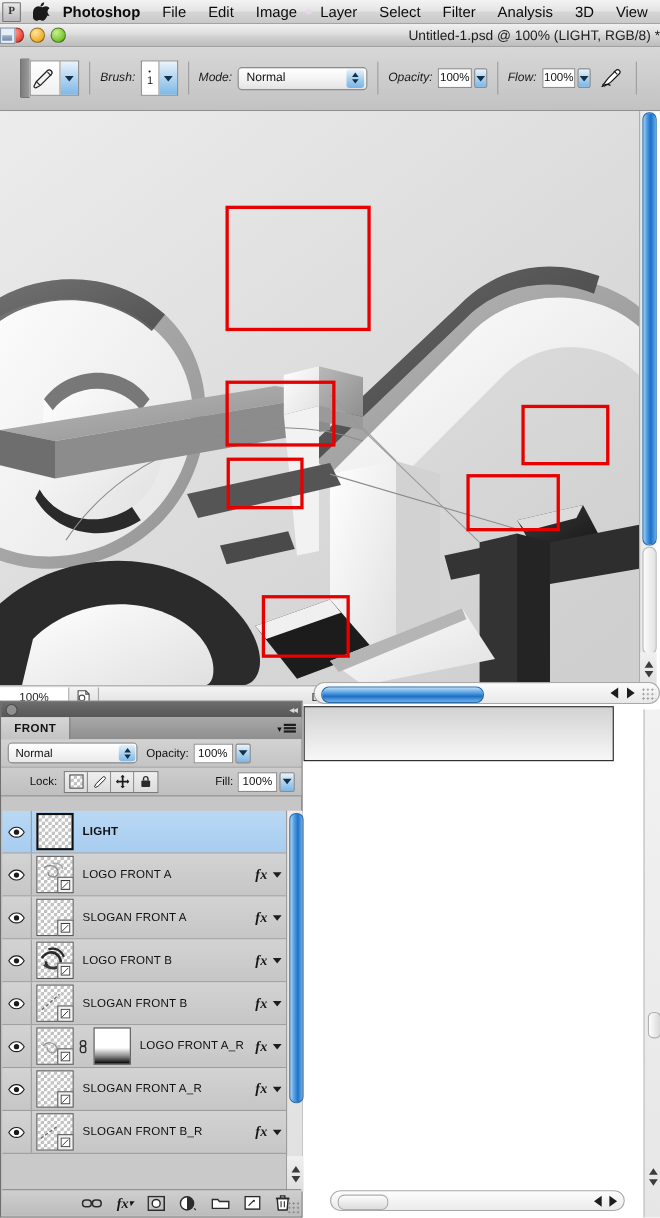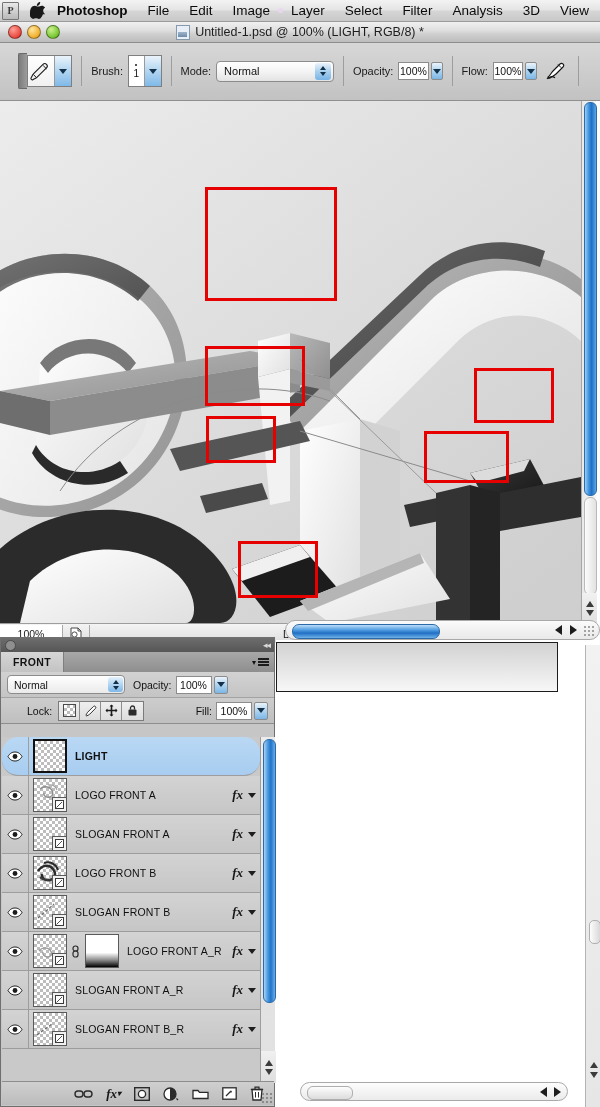--- a/index.html
+++ b/index.html
@@ -47,21 +47,21 @@
     box-sizing:border-box;
   }
   .tl-lights{display:flex;gap:5px;margin-left:8px;}
   .tl-light{width:12px;height:12px;border-radius:50%;border:1px solid rgba(0,0,0,.38);}
   .tl-red{background:radial-gradient(circle at 35% 30%,#ff9e94,#e8473d 70%,#b32b22);}
   .tl-yellow{background:radial-gradient(circle at 35% 30%,#ffe59b,#f0ae2a 70%,#c07e11);}
   .tl-green{background:radial-gradient(circle at 35% 30%,#ccf18f,#74c42e 70%,#4a8f16);}
   .tl-title{
     position:absolute;left:0;right:0;text-align:center;
     font-size:12.5px;color:#1d1d1d;white-space:nowrap;
-    display:flex;align-items:center;justify-content:center;gap:5px;
+    display:flex;align-items:center;justify-content:space-between;gap:5px;
   }
   .tl-doc-icon{
     width:12px;height:13px;background:#e8eef5;border:1px solid #8698ab;
     display:inline-block;position:relative;
   }
   .tl-doc-icon:after{
     content:"";position:absolute;left:1px;top:6px;width:9px;height:5px;
     background:linear-gradient(to bottom,#9db4cc,#6f8aa8);
   }
 
@@ -96,21 +96,21 @@
     width:16px;height:100%;
     background:linear-gradient(to bottom,#eaf3fb 0%,#b7d8f2 45%,#7fb9e8 100%);
     border-left:1px solid #9a9a9a;
     display:flex;align-items:center;justify-content:center;
   }
   .caret-dn{
     width:0;height:0;border-left:4px solid transparent;border-right:4px solid transparent;
     border-top:5px solid #15314a;
   }
   .opt-sep{width:1px;height:30px;background:#9d9d9d;margin:0 9px;}
-  .opt-label{font-size:11px;color:#1a1a1a;margin-right:5px;white-space:nowrap;}
+  .opt-label{font-size:11px;color:#1a1a1a;margin-right:5px;white-space:nowrap;font-style:italic;}
   .opt-brushbox{
     width:40px;height:32px;background:#fff;border:1px solid #7f7f7f;
     display:flex;align-items:stretch;box-sizing:border-box;
   }
   .brush-prev{
     flex:1;display:flex;flex-direction:column;align-items:center;justify-content:center;
     background:#fff;line-height:1;
   }
   .brush-dot{width:2px;height:2px;border-radius:50%;background:#1a1a1a;margin-bottom:3px;}
   .brush-num{font-size:10px;color:#111;}
@@ -331,21 +331,21 @@
   .lp-list{
     position:absolute;left:1px;top:99px;width:258px;height:346px;overflow:hidden;
     background:#c9c9c9;
   }
   .lrow{
     height:39px;display:flex;align-items:center;
     border-bottom:1px solid #9d9d9d;
     background:linear-gradient(to bottom,#d3d3d3,#c6c6c6);
     box-sizing:border-box;position:relative;
   }
-  .lrow.sel{background:linear-gradient(to bottom,#b9d8f4,#a8cdf0);border-radius:16px;}
+  .lrow.sel{background:linear-gradient(to bottom,#b9d8f4,#a8cdf0);}
   .eye-cell{
     width:26px;height:100%;display:flex;align-items:center;justify-content:center;
     border-right:1px solid #9d9d9d;
   }
   .lthumb{
     width:34px;height:34px;margin-left:4px;border:1px solid #5a5a5a;
     position:relative;box-sizing:border-box;flex:none;
   }
   .lthumb.selthumb{border:2px solid #111;}
   .link-badge{

